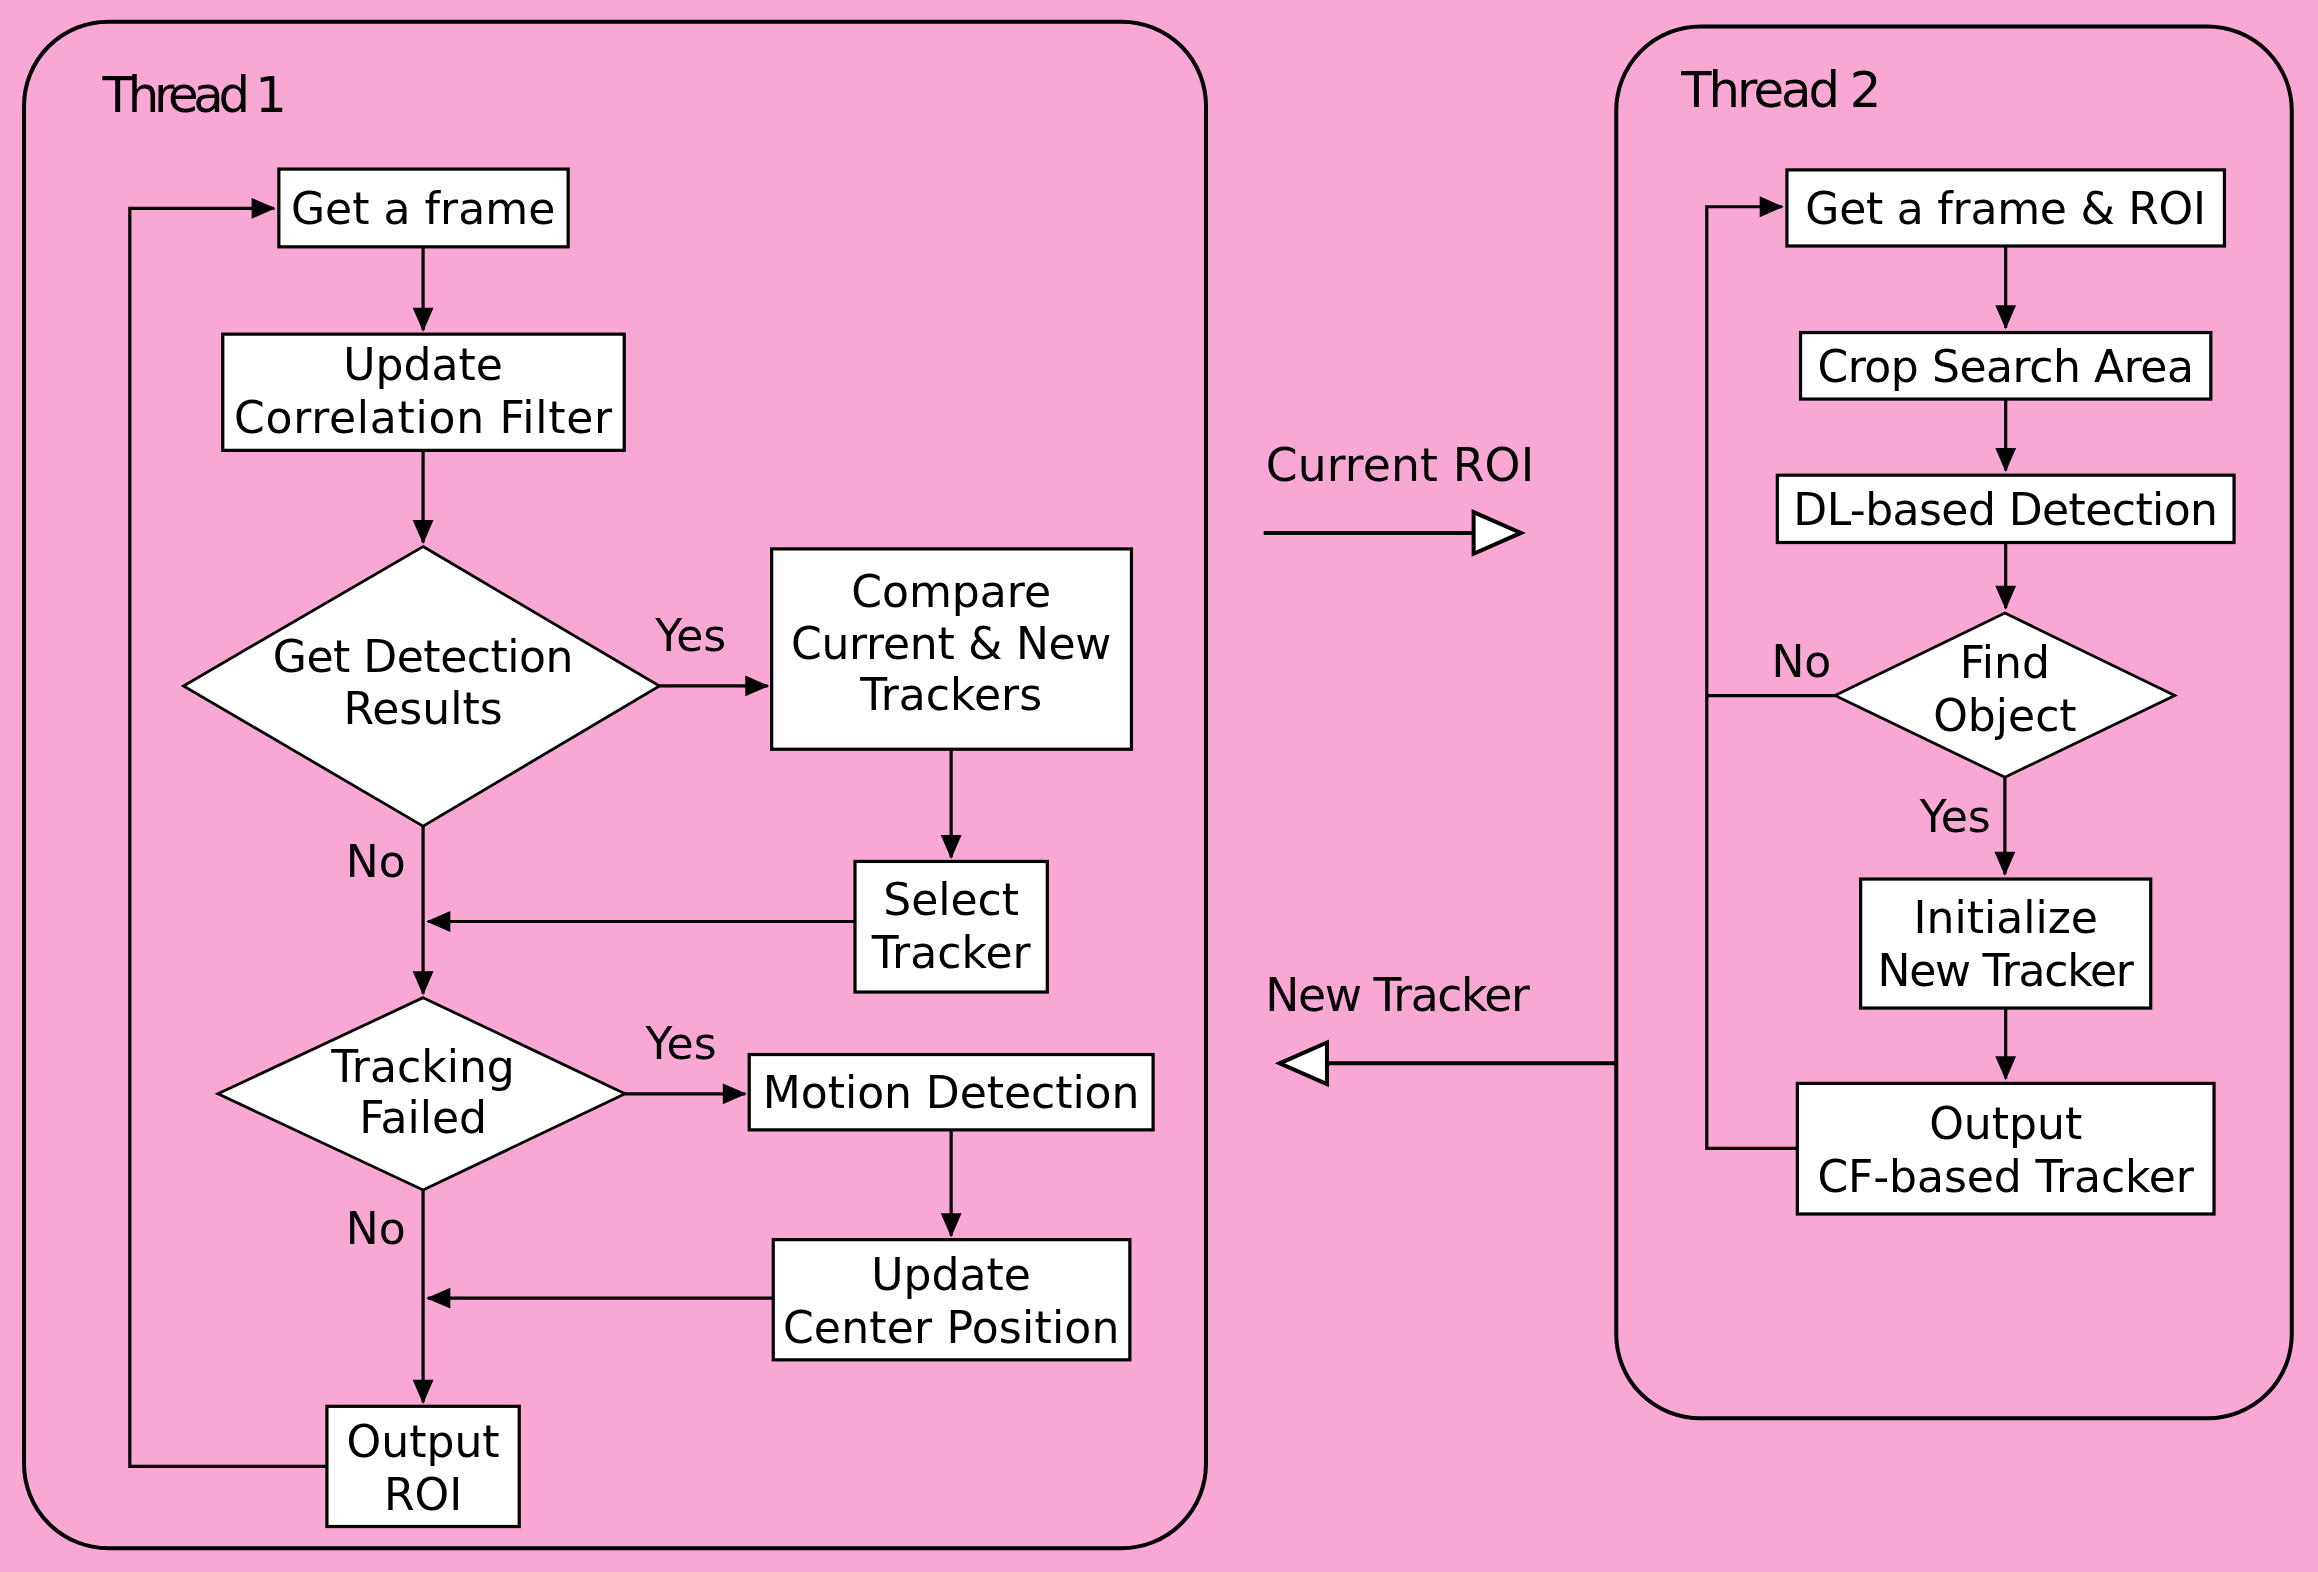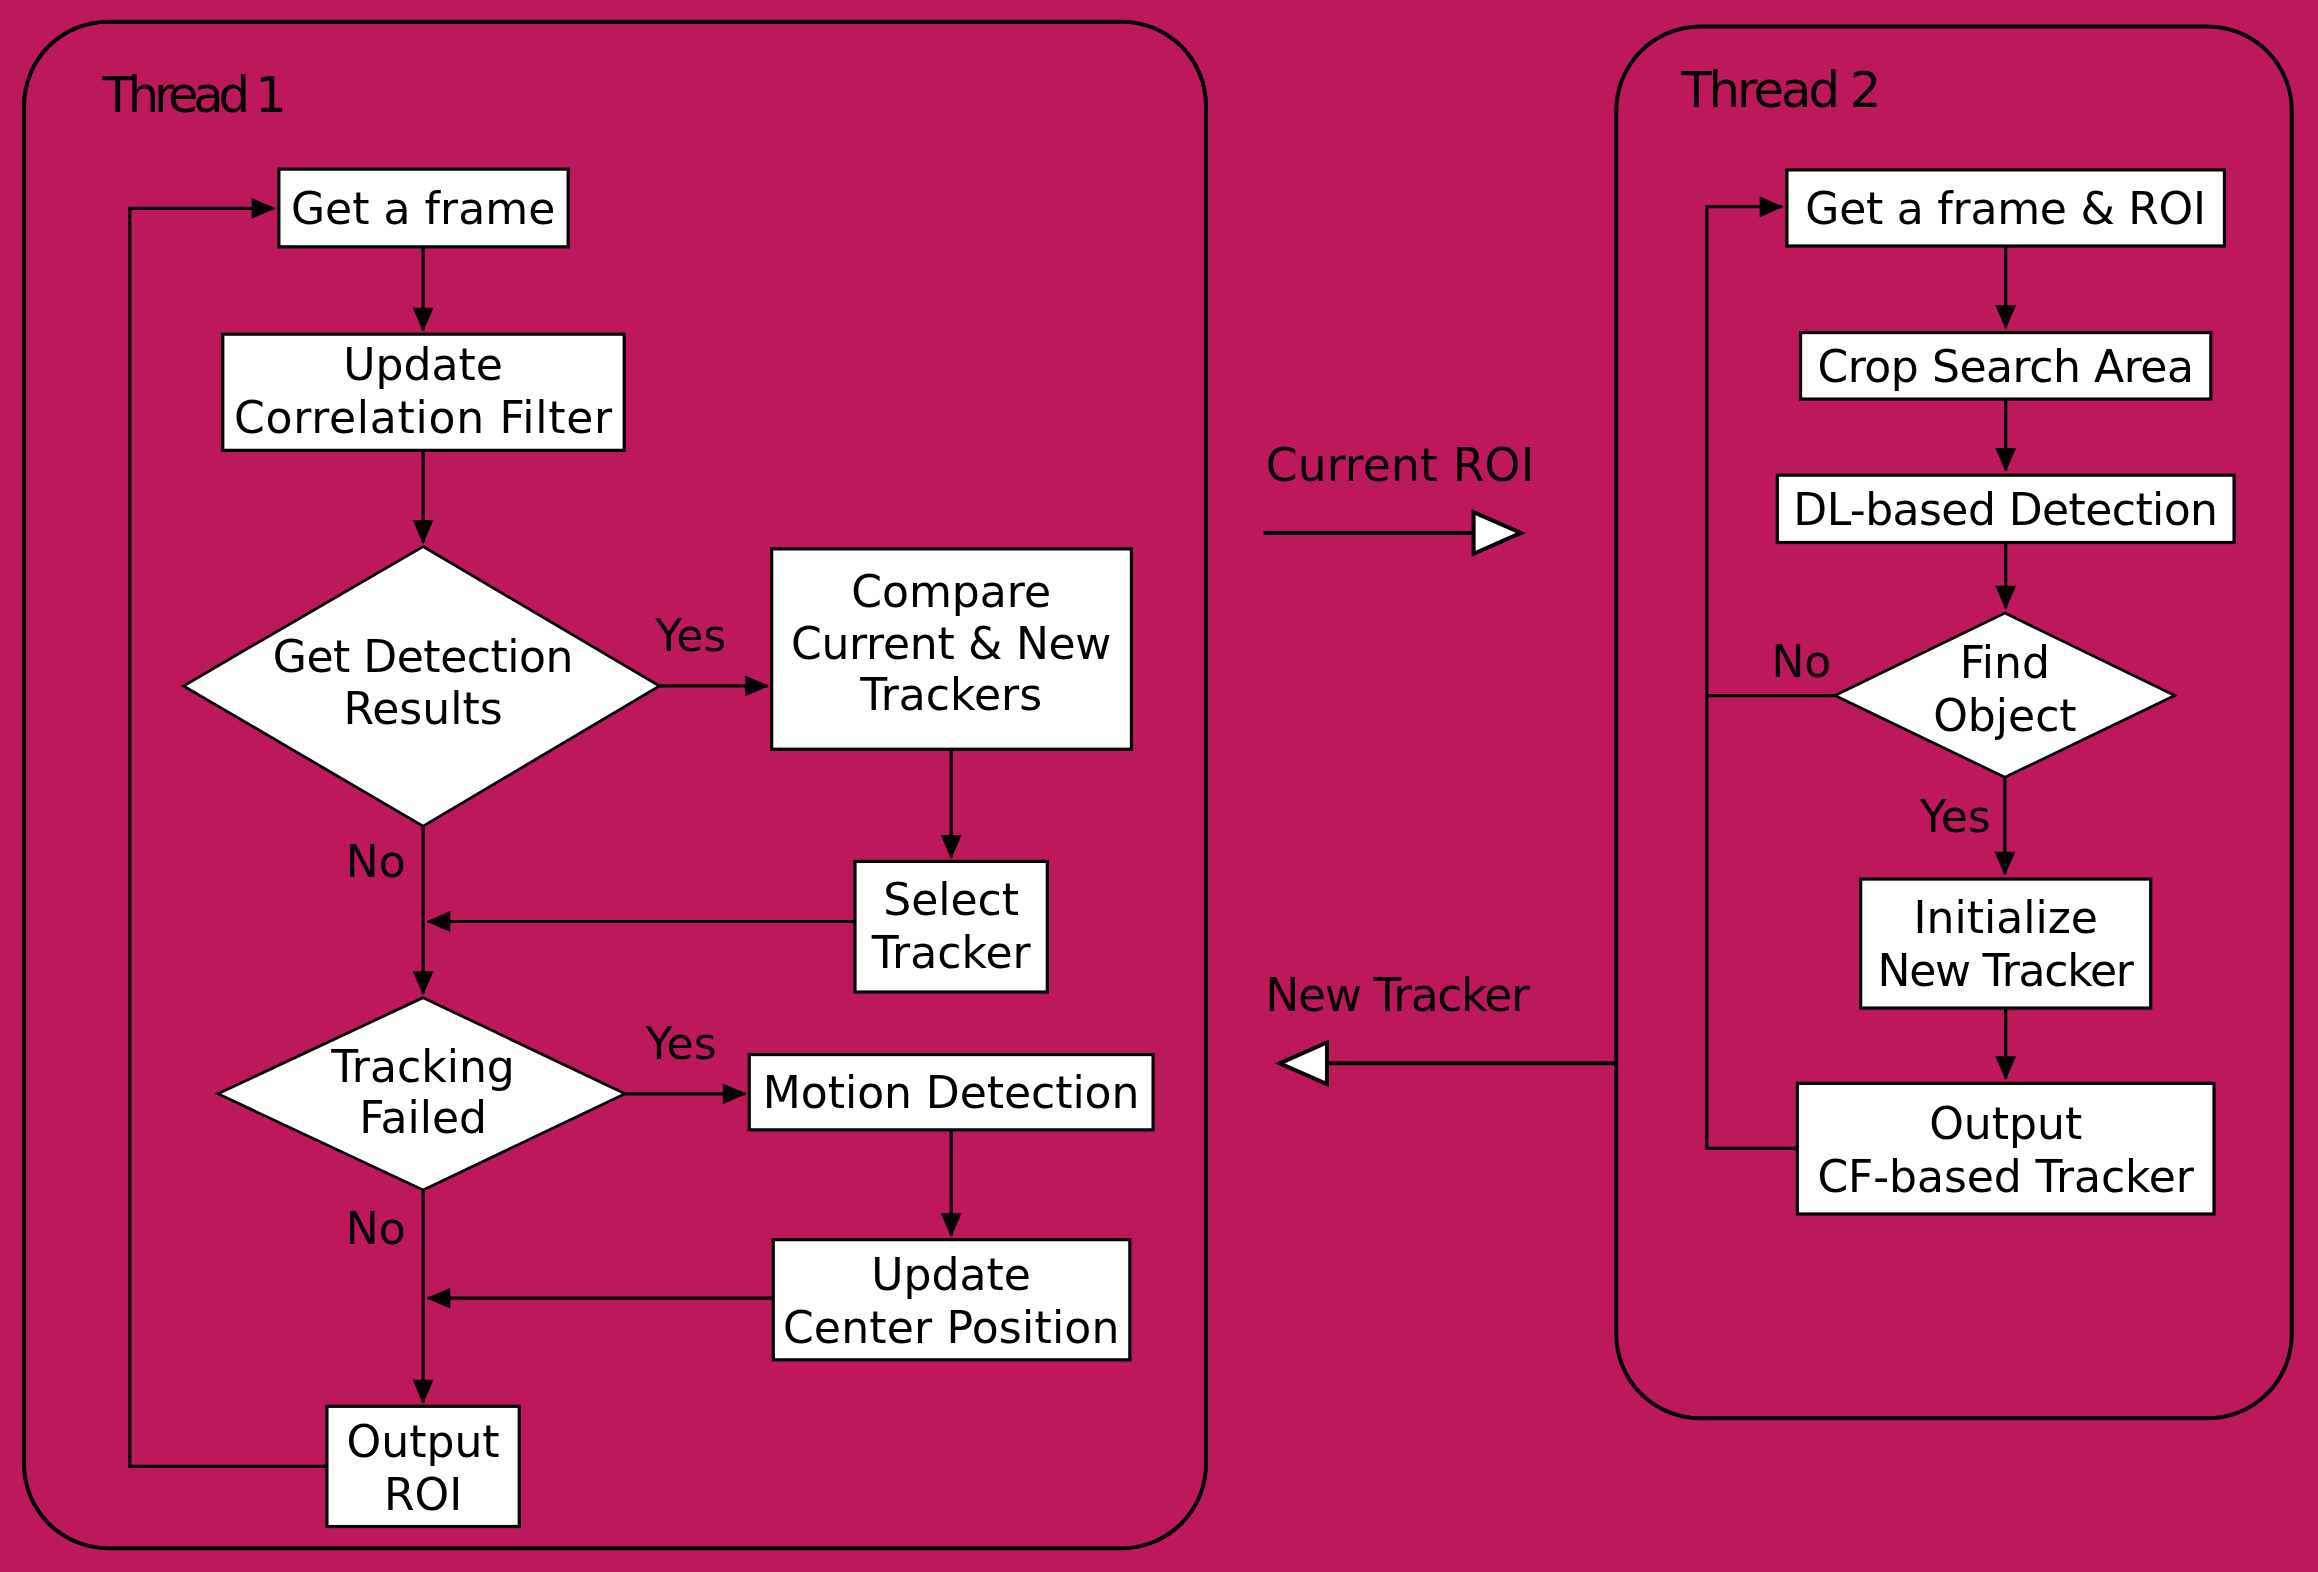--- a/index.html
+++ b/index.html
@@ -4,21 +4,21 @@
 <style>
   html, body {
     margin: 0;
     padding: 0;
     background: #ffffff;
   }
   .stage {
     width: 2319px;
     height: 1573px;
     position: relative;
-    background: #be185d;
+    background: #f9a8d4;
     font-family: "DejaVu Sans", "Liberation Sans", sans-serif;
   }
   svg { display: block; }
   .panel {
     fill: none;
     stroke: #000;
     stroke-width: 5;
   }
   .node {
     fill: #fff;

